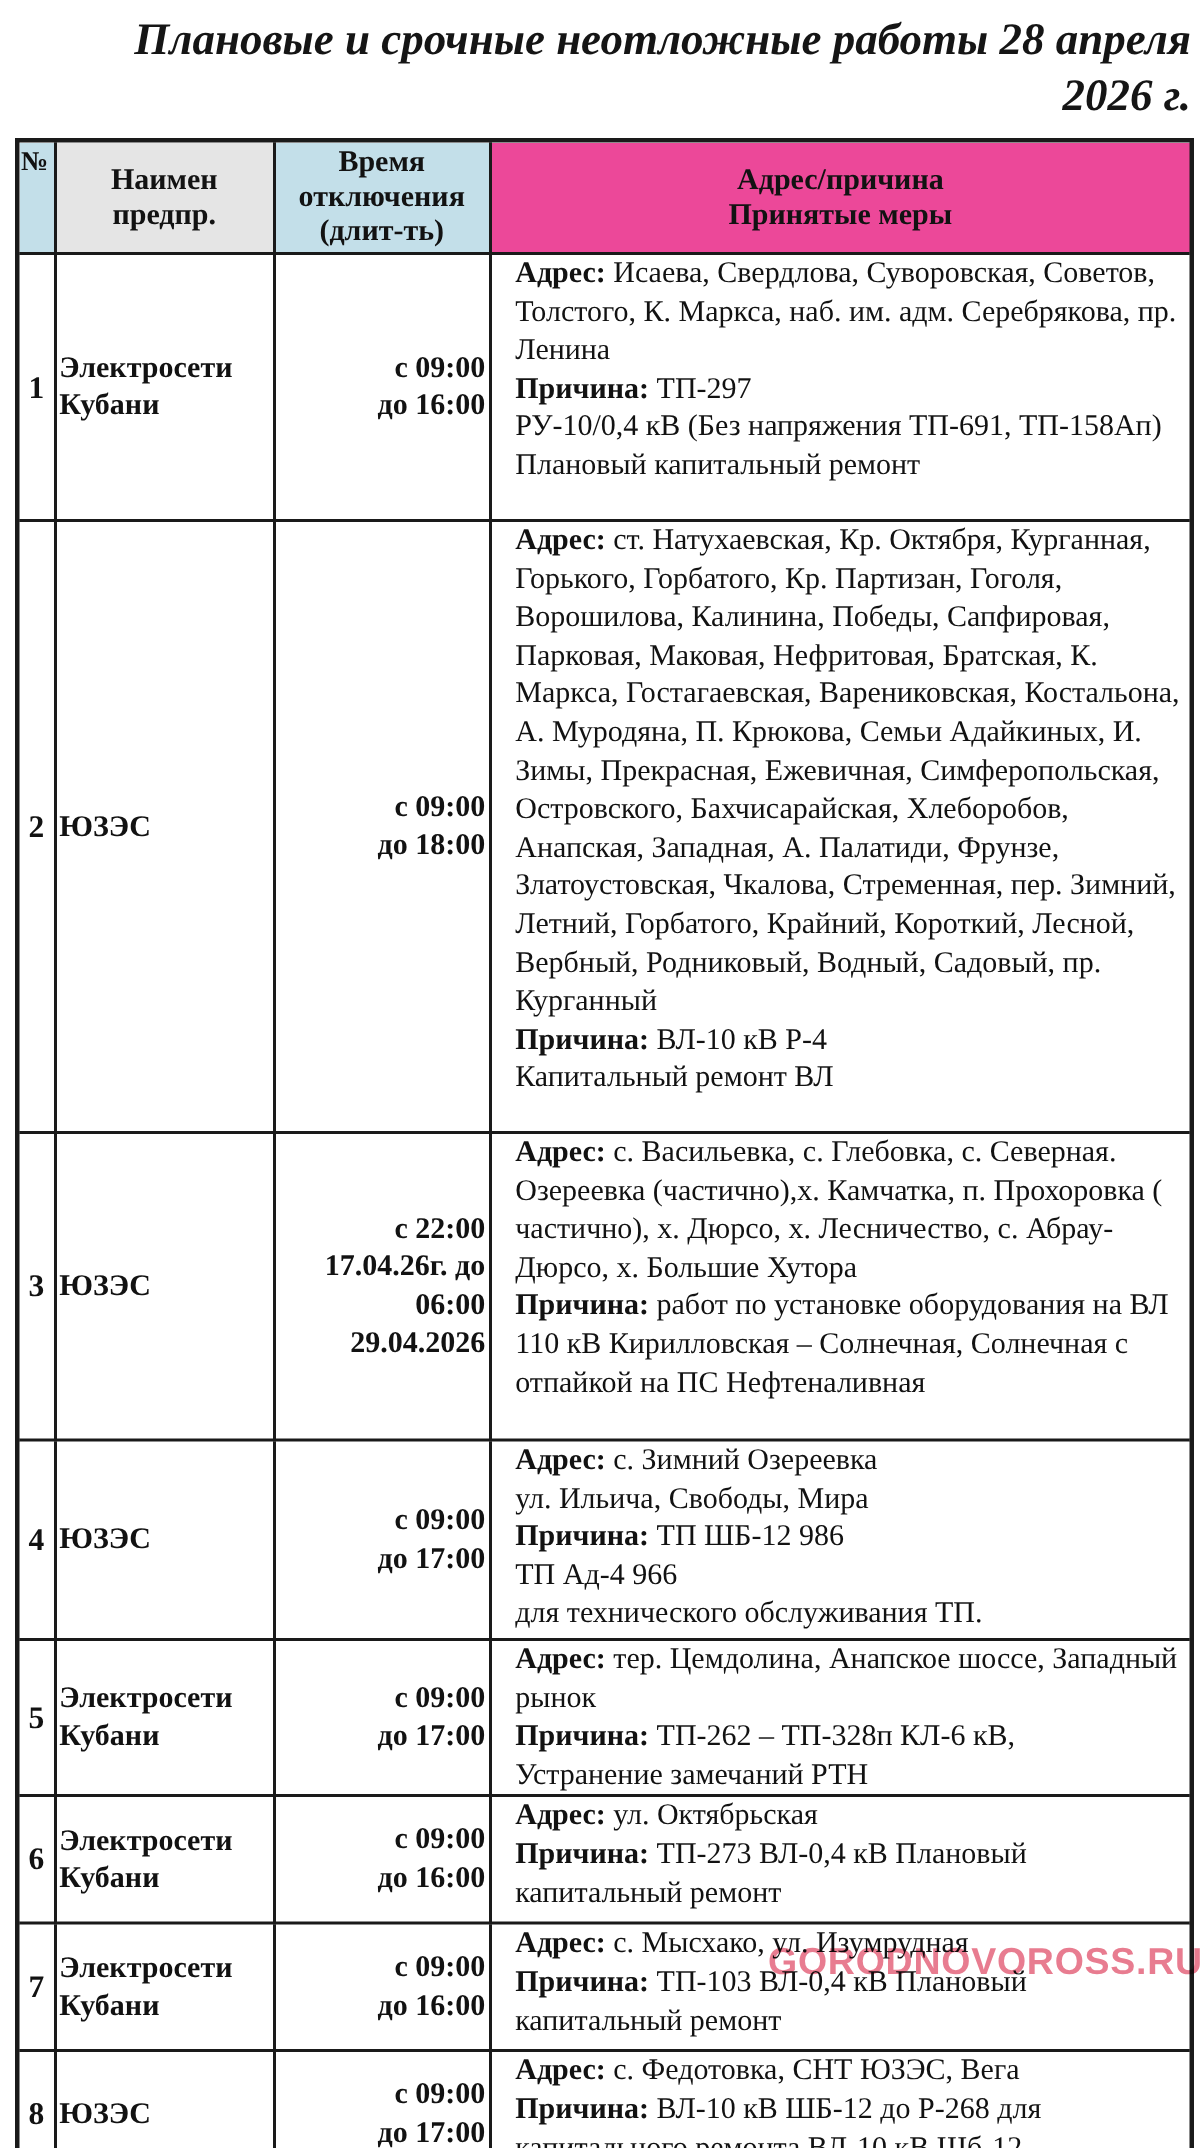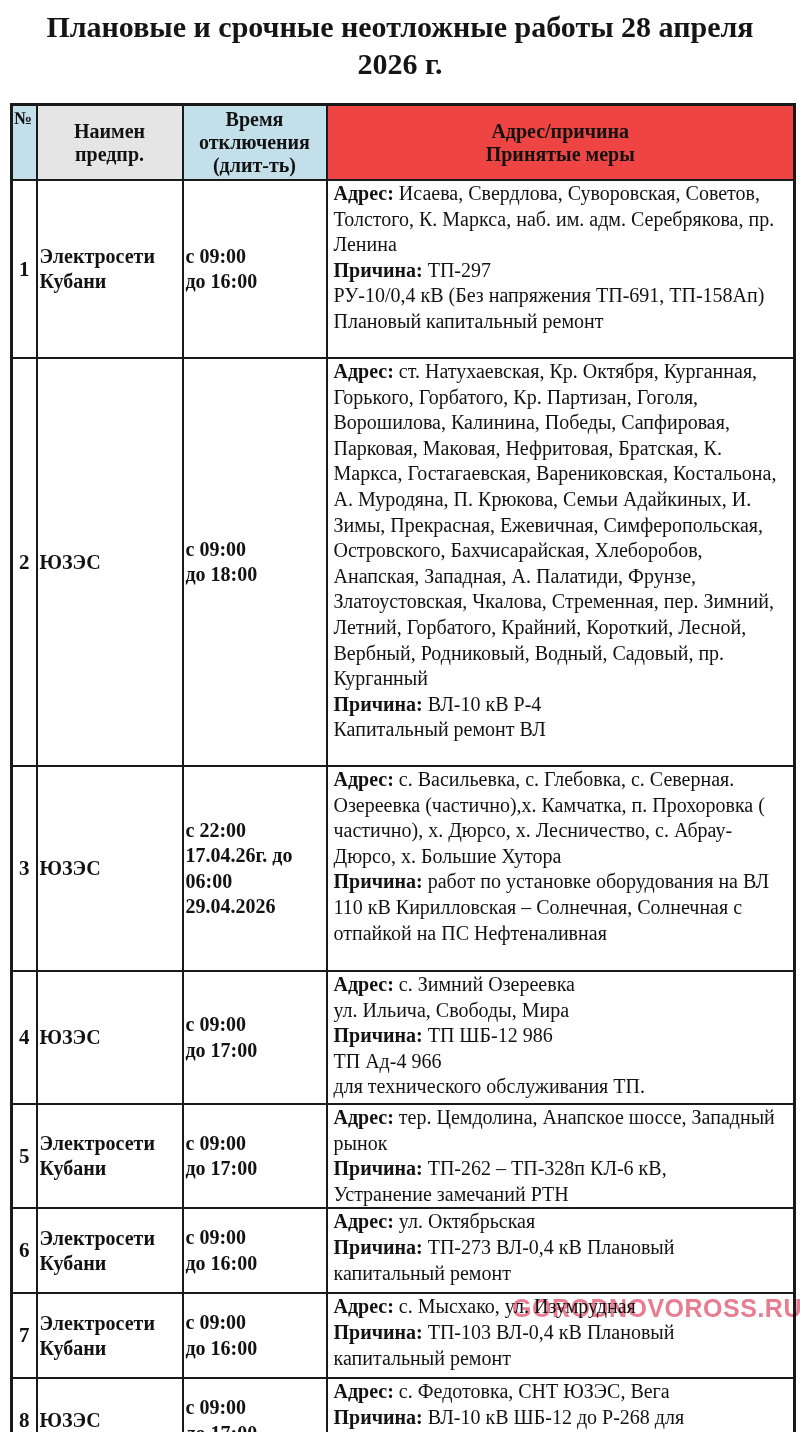--- a/index.html
+++ b/index.html
@@ -9,27 +9,28 @@
   }
   body {
     width: 800px;
     height: 1432px;
     position: relative;
     font-family: "Liberation Serif", "DejaVu Serif", serif;
     color: #121212;
     overflow: hidden;
   }
   .title {
-    margin: 8px 6px 21px 6px;
-    text-align: center;
+    margin: 8px 6px 10px 6px;
+    text-align: right;
     font-weight: bold;
     font-size: 30px;
     line-height: 37px;
     white-space: pre-line;
     color: #151515;
+    font-style: italic;
   }
   table.outages {
     border-collapse: collapse;
     table-layout: fixed;
     margin-left: 10px;
     width: 783px;
     border: 3px solid #1a1a1a;
   }
   col.c-num     { width: 25px; }
   col.c-company { width: 146px; }
@@ -66,32 +67,32 @@
     font-size: 21px;
   }
   td.company {
     vertical-align: middle;
     font-weight: bold;
     white-space: pre-line;
     line-height: 25px;
     padding: 0 2px;
   }
   td.time {
-    text-align: left;
+    text-align: right;
     vertical-align: middle;
     font-weight: bold;
     white-space: pre-line;
     line-height: 25.5px;
     padding: 16px 2px;
   }
   td.details {
     vertical-align: top;
     text-align: left;
     line-height: 25.6px;
-    padding: 0 4px 0 6px;
+    padding: 0 4px 0 16px;
   }
   .detail-line { margin: 0; }
   .detail-line .lbl { font-weight: bold; }
   
   tbody tr:nth-child(1) { height: 178px; }
   tbody tr:nth-child(2) { height: 408px; }
   tbody tr:nth-child(3) { height: 205px; }
   tbody tr:nth-child(4) { height: 133px; }
   tbody tr:nth-child(5) { height: 103px; }
   tbody tr:nth-child(6) { height: 78px; }
@@ -125,21 +126,21 @@
     <col class="c-addr">
   </colgroup>
   <thead>
     <tr>
       <th class="num-h" style="background: rgb(195, 223, 233);">№</th>
       <th style="background: #e5e5e5;">Наимен
 предпр.</th>
       <th style="background: rgb(195, 223, 233); margin-top: 12px;">Время
 отключения
 (длит-ть)</th>
-      <th style="background: #ef4444;">Адрес/причина
+      <th style="background: #ec4899;">Адрес/причина
 Принятые меры</th>
     </tr>
   </thead>
   <tbody>
       <tr>
     <td class="num">1</td>
     <td class="company">Электросети
 Кубани</td>
     <td class="time">с 09:00
 до 16:00</td>

